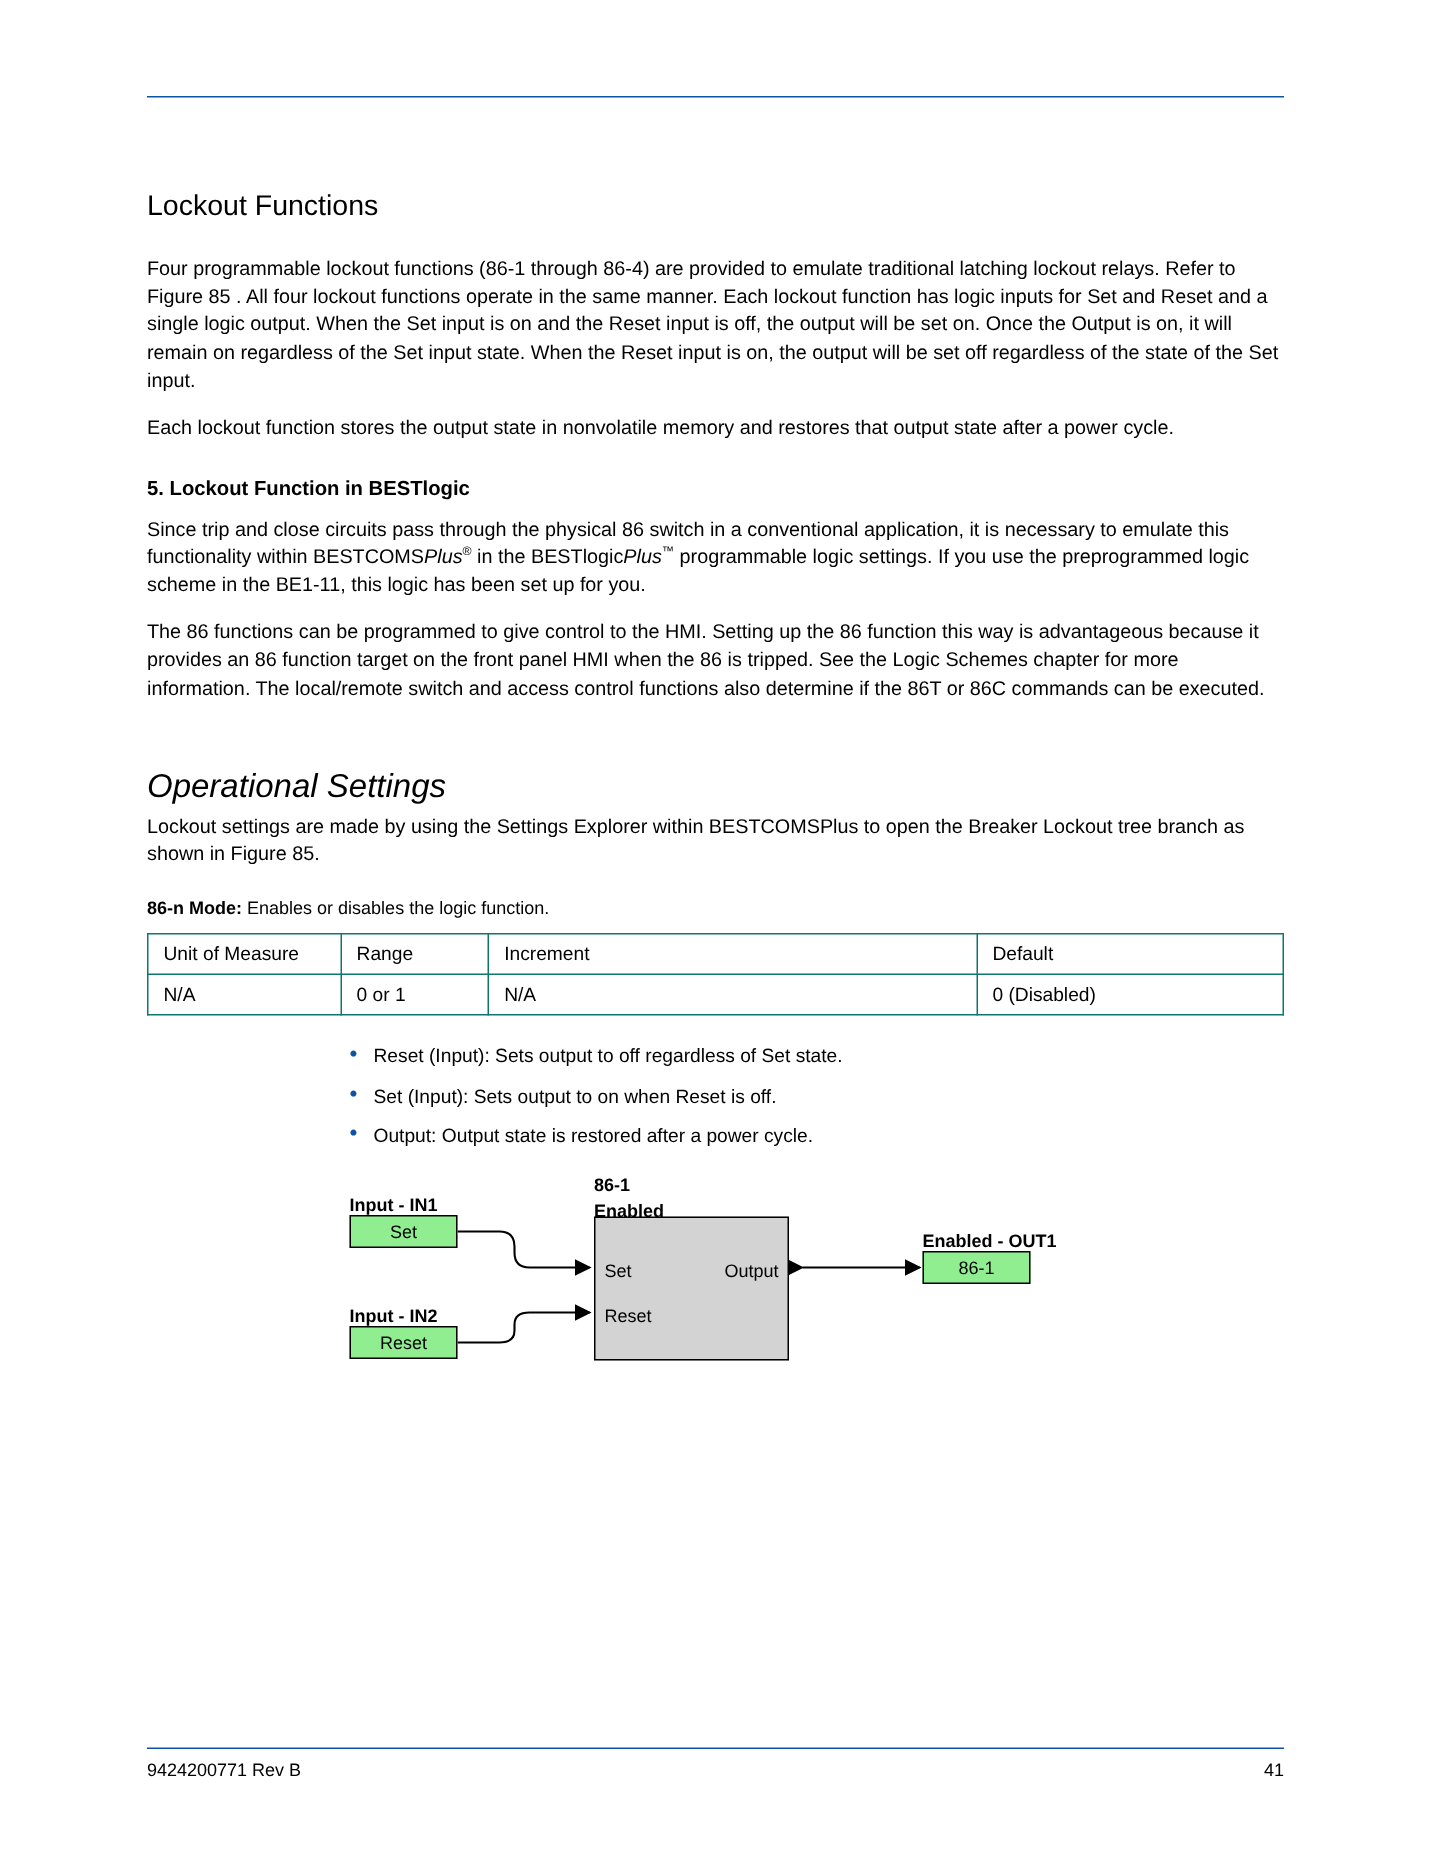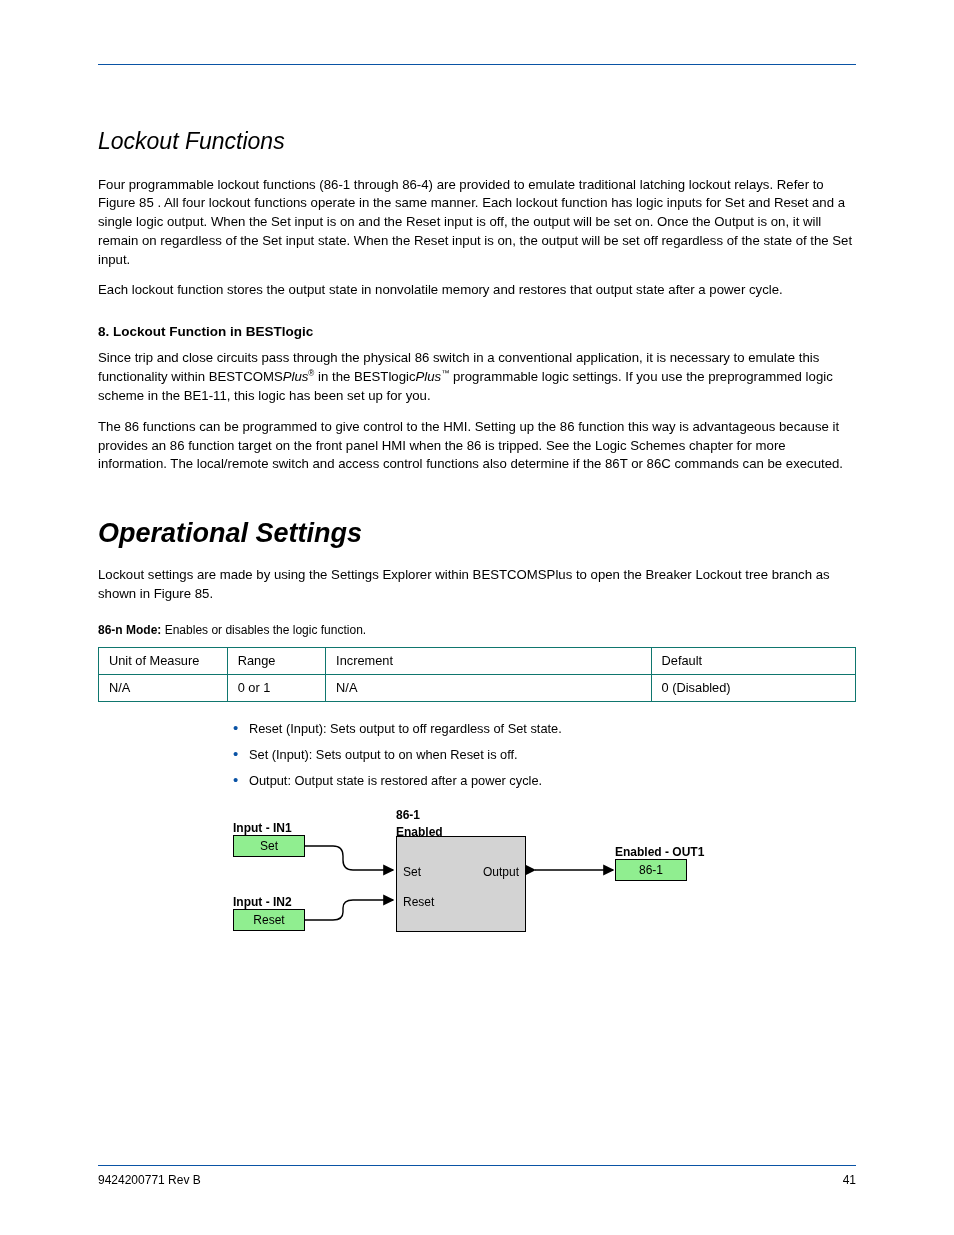--- a/index.html
+++ b/index.html
@@ -13,41 +13,40 @@
     font-size: 13.2px;
     color: #000;
     line-height: 1.42;
   }
   .top-rule {
     border: none;
     border-top: 1.5px solid #0a53a5;
     margin-bottom: 60px;
   }
   .section-title {
-    font-size: 23px;
-    font-weight: normal;
-    font-style: italic;
+    font-size: 19px;
+    font-weight: normal;
     margin-bottom: 18px;
   }
   .subsubsection {
     font-weight: bold;
     font-style: normal;
     margin-top: 22px;
     margin-bottom: 8px;
     font-size: 13.5px;
   }
   .para { margin-bottom: 12px; }
   sup { font-size: 0.62em; vertical-align: super; }
   .underline { }
   .heading2 {
-    font-size: 27px;
+    font-size: 22px;
     font-style: italic;
-    font-weight: bold;
+    font-weight: normal;
     margin-top: 40px;
-    margin-bottom: 14px;
+    margin-bottom: 2px;
   }
   .setting-label {
     font-weight: bold;
     font-size: 12px;
     margin-top: 18px;
     margin-bottom: 8px;
   }
   table.settings {
     border-collapse: collapse;
     width: 100%;
@@ -151,21 +150,21 @@
 
 <p class="para">
   <span>Four programmable lockout functions (86-1 through 86-4) are provided to emulate traditional latching lockout relays. Refer to</span>
   <span> </span>
   <span class="underline">Figure 85</span>
   <span>. All four lockout functions operate in the same manner. Each lockout function has logic inputs for Set and Reset and a single logic output. When the Set input is on and the Reset input is off, the output will be set on. Once the Output is on, it will remain on regardless of the Set input state. When the Reset input is on, the output will be set off regardless of the state of the Set input.</span>
 </p>
 
 <p class="para">Each lockout function stores the output state in nonvolatile memory and restores that output state after a power cycle.</p>
 
-<h3 class="subsubsection">8. Lockout Function in BESTlogic</h3>
+<h3 class="subsubsection">5. Lockout Function in BESTlogic</h3>
 
 <p class="para">
   <span>Since trip and close circuits pass through the physical 86 switch in a conventional application, it is necessary to emulate this functionality within BESTCOMS</span><i>Plus</i><sup>®</sup><span> in the BESTlogic</span><i>Plus</i><sup>™</sup><span> programmable logic settings. If you use the preprogrammed logic scheme in the BE1-11, this logic has been set up for you.</span>
 </p>
 
 <p class="para">
   <span>The 86 functions can be programmed to give control to the HMI. Setting up the 86 function this way is advantageous because it provides an 86 function target on the front panel HMI when the 86 is tripped.</span>
   <span> </span>
   <span>See the </span><span class="underline">Logic Schemes</span><span> chapter for more information</span><span>. The local/remote switch and access control functions also determine if the 86T or 86C commands can be executed.</span>
 </p>

